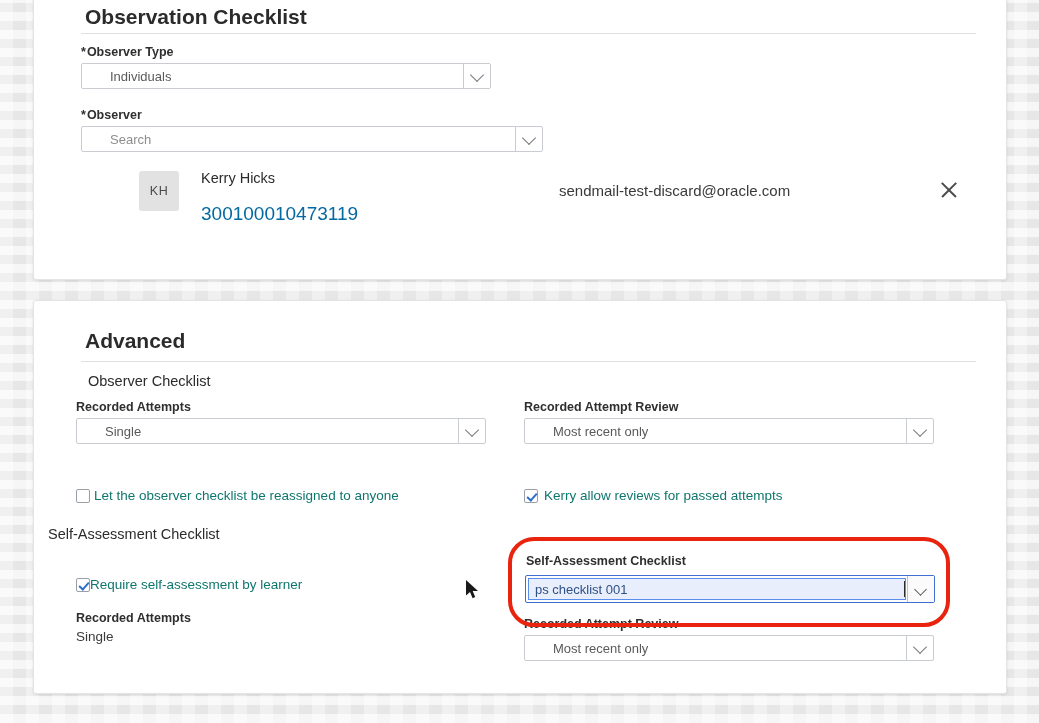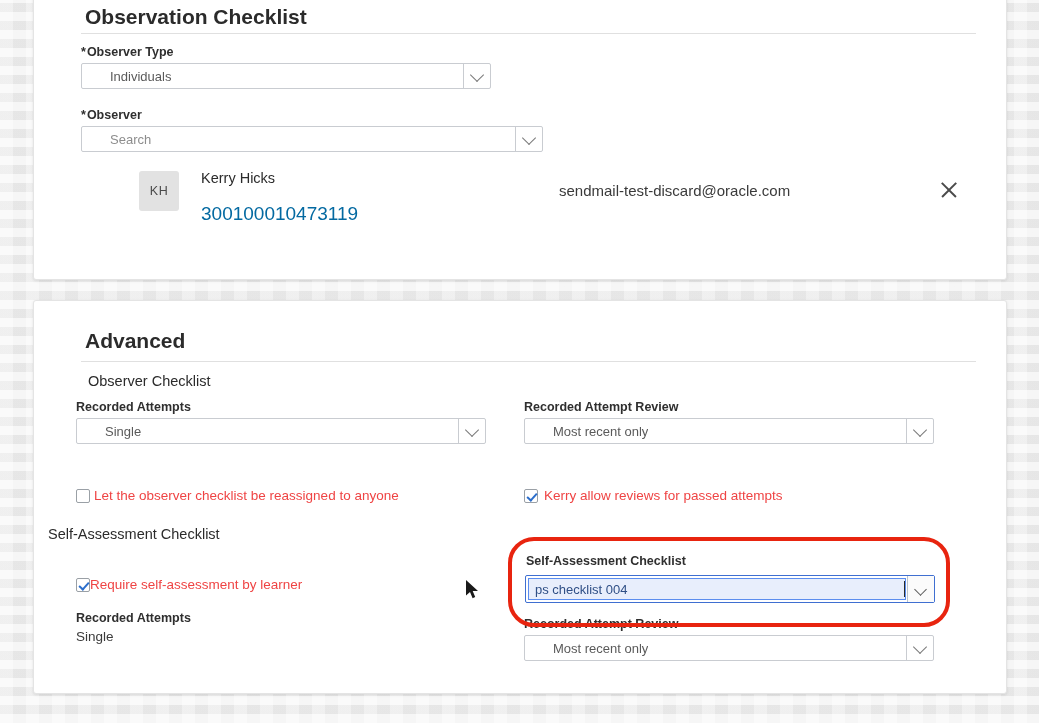--- a/index.html
+++ b/index.html
@@ -211,21 +211,21 @@
     top: 0.5px;
     width: 4px;
     height: 8px;
     border-right: 2px solid #2c6ecb;
     border-bottom: 2px solid #2c6ecb;
     transform: rotate(42deg);
   }
   .chk-label {
     position: absolute;
     font-size: 13.5px;
-    color: #ef4444;
+    color: #0f766e;
   }
 
   
   #highlight-box {
     position: absolute;
     left: 508px;
     top: 537px;
     width: 442px;
     height: 90px;
     border: 4px solid #e8240f;
@@ -391,21 +391,21 @@
       <label class="field-label">Recorded Attempt Review</label>
       <div class="select-box" style="width:410px;">
         <span class="val">Most recent only</span>
         <span class="sep-chev"></span>
         <span class="chev"></span>
       </div>
     </div>
   </div>
 
   <div id="sa-checklist-combo">
-    <div class="inner-input">ps checklist 004</div>
+    <div class="inner-input">ps checklist 001</div>
     <div class="caret"></div>
     <div class="drop">
       <span class="chev2"></span>
     </div>
   </div>
 
   <div id="highlight-box"></div>
 
   <div id="cursor">
     <svg width="14" height="20" viewBox="0 0 14 20" xmlns="http://www.w3.org/2000/svg">

